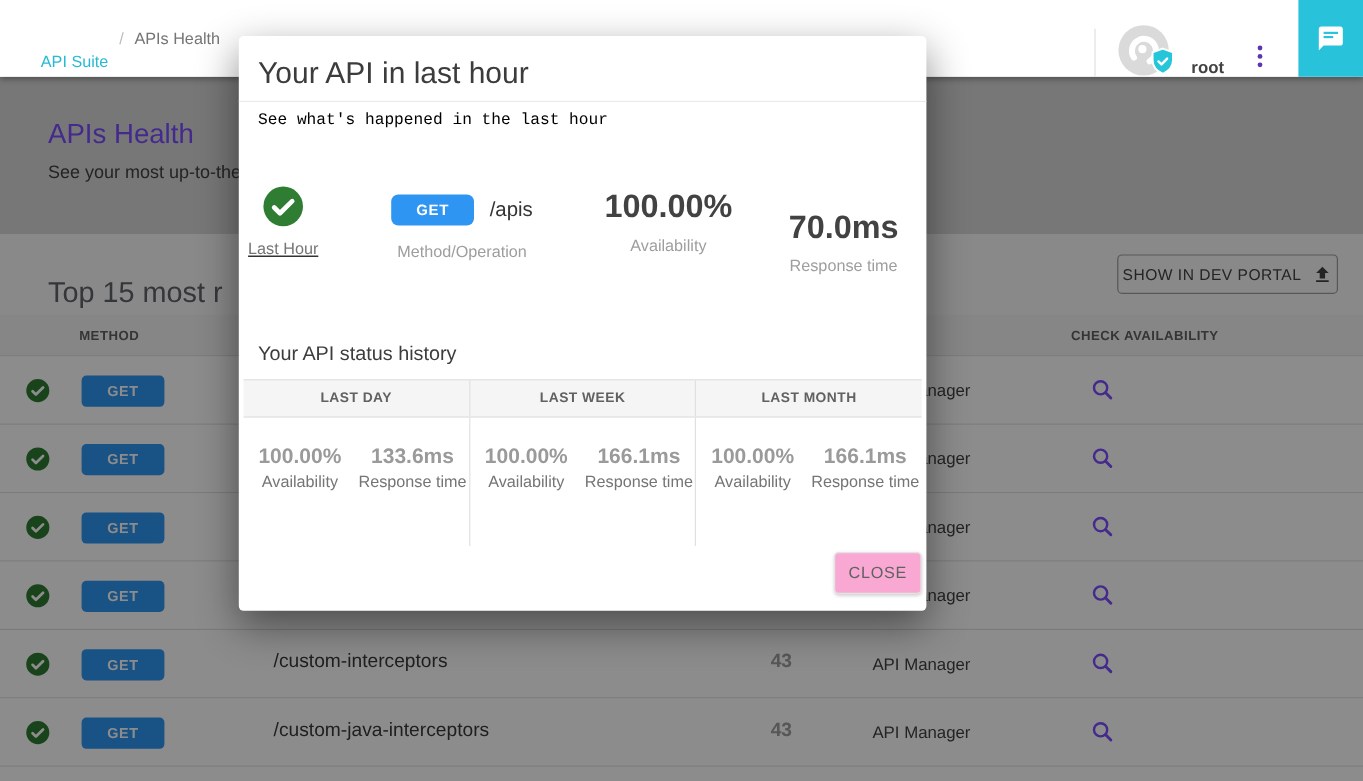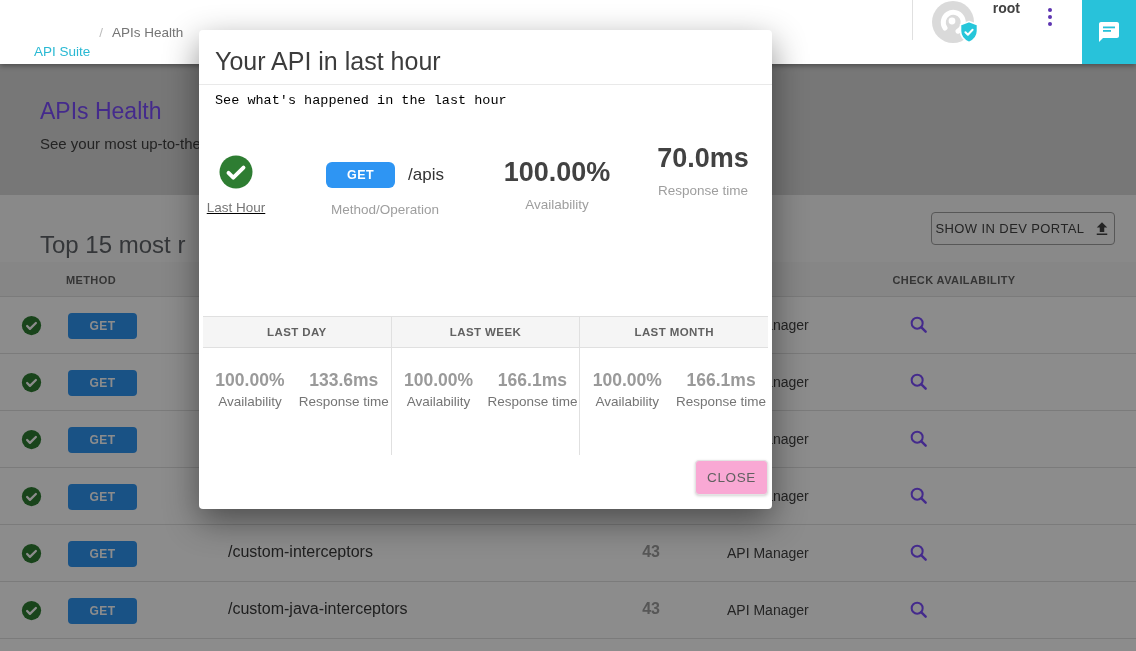--- a/index.html
+++ b/index.html
@@ -7,21 +7,21 @@
               font-family:"Liberation Sans", sans-serif; }
 
   
   .appbar { position:absolute; left:0; top:0; width:1136px; height:64px; background:#fff;
             z-index:30; box-shadow:0 2px 5px rgba(0,0,0,0.35); }
   .crumbs { position:absolute; left:34px; top:0; height:64px; display:flex; align-items:center;
             font-size:13.5px; gap:9px; }
   .crumb-link { color:#29b9d3; cursor:pointer;margin-top:38px; }
   .crumb-sep { color:#bdbdbd; }
   .crumb-current { color:#757575; }
-  .userbox { position:absolute; right:74px; top:0; height:64px; display:flex; align-items:flex-start; gap:18px; }
+  .userbox { position:absolute; right:74px; top:0; height:64px; display:flex; align-items:flex-end; gap:18px; }
   .vdiv { width:1px; height:40px; background:#e0e0e0; }
   .avatar-wrap { position:relative; width:44px; height:44px; }
   .badge { position:absolute; right:-6px; bottom:-4px; }
   .username { font-size:14px; font-weight:bold; color:#424242; }
   .kebab { display:flex; flex-direction:column; gap:3px; padding:8px 10px; cursor:pointer; }
   .kebab i { width:4px; height:4px; border-radius:50%; background:#5e35b1; display:block; }
   .chatbtn { position:absolute; right:0; top:0; width:54px; height:64px; background:#28c2da;
              z-index:35; display:flex; align-items:center; justify-content:center; cursor:pointer; border:none; }
 
   
@@ -70,21 +70,21 @@
   .m-lasthour .m-label { margin-top:10px; color:#757575; }
   .m-op { left:96px; top:132px; width:180px; }
   .m-oprow { display:flex; align-items:center; justify-content:center; gap:13px; }
   .m-chip { width:69px; height:26px; background:#2e95f3; border-radius:6px; color:#fff;
             font-size:12.5px; font-weight:bold; letter-spacing:.5px;
             display:flex; align-items:center; justify-content:center; }
   .m-oppath { font-size:17px; color:#333; }
   .m-op .m-label { margin-top:14px; }
   .m-big { font-size:27px; font-weight:bold; color:#424242; }
   .m-availability { left:288px; top:127px; width:140px; }
-  .m-response { left:434px; top:113px; width:140px; }
+  .m-response { left:434px; top:144px; width:140px; }
   .m-availability .m-label, .m-response .m-label { margin-top:9px; }
   .m-hist-title { position:absolute; left:16px; top:256px; font-size:16.5px; color:#3c3c3c; }
   .m-hist { position:absolute; left:4px; right:4px; top:286px; }
   .m-hist-head { display:flex; height:32px; background:#f5f5f5;
                  border-top:1px solid #e0e0e0; border-bottom:1px solid #e0e0e0; }
   .m-hist-head .hcell { flex:1; display:flex; align-items:center; justify-content:center;
                         font-size:11.5px; font-weight:bold; color:#616161; letter-spacing:.4px;
                         border-right:1px solid #e0e0e0; }
   .m-hist-head .hcell:last-child { border-right:none; }
   .m-hist-body { display:flex; height:107px; }
@@ -315,20 +315,21 @@
   <div class="m-cell m-availability">
     <div class="m-big">100.00%</div>
     <div class="m-label">Availability</div>
   </div>
 
   <div class="m-cell m-response">
     <div class="m-big">70.0ms</div>
     <div class="m-label">Response time</div>
   </div>
 
+  <div class="m-hist-title">Your API status history</div>
 
   <div class="m-hist">
     <div class="m-hist-head">
 
         <div class="hcell">LAST DAY</div>
 
         <div class="hcell">LAST WEEK</div>
 
         <div class="hcell">LAST MONTH</div>
       </div>

